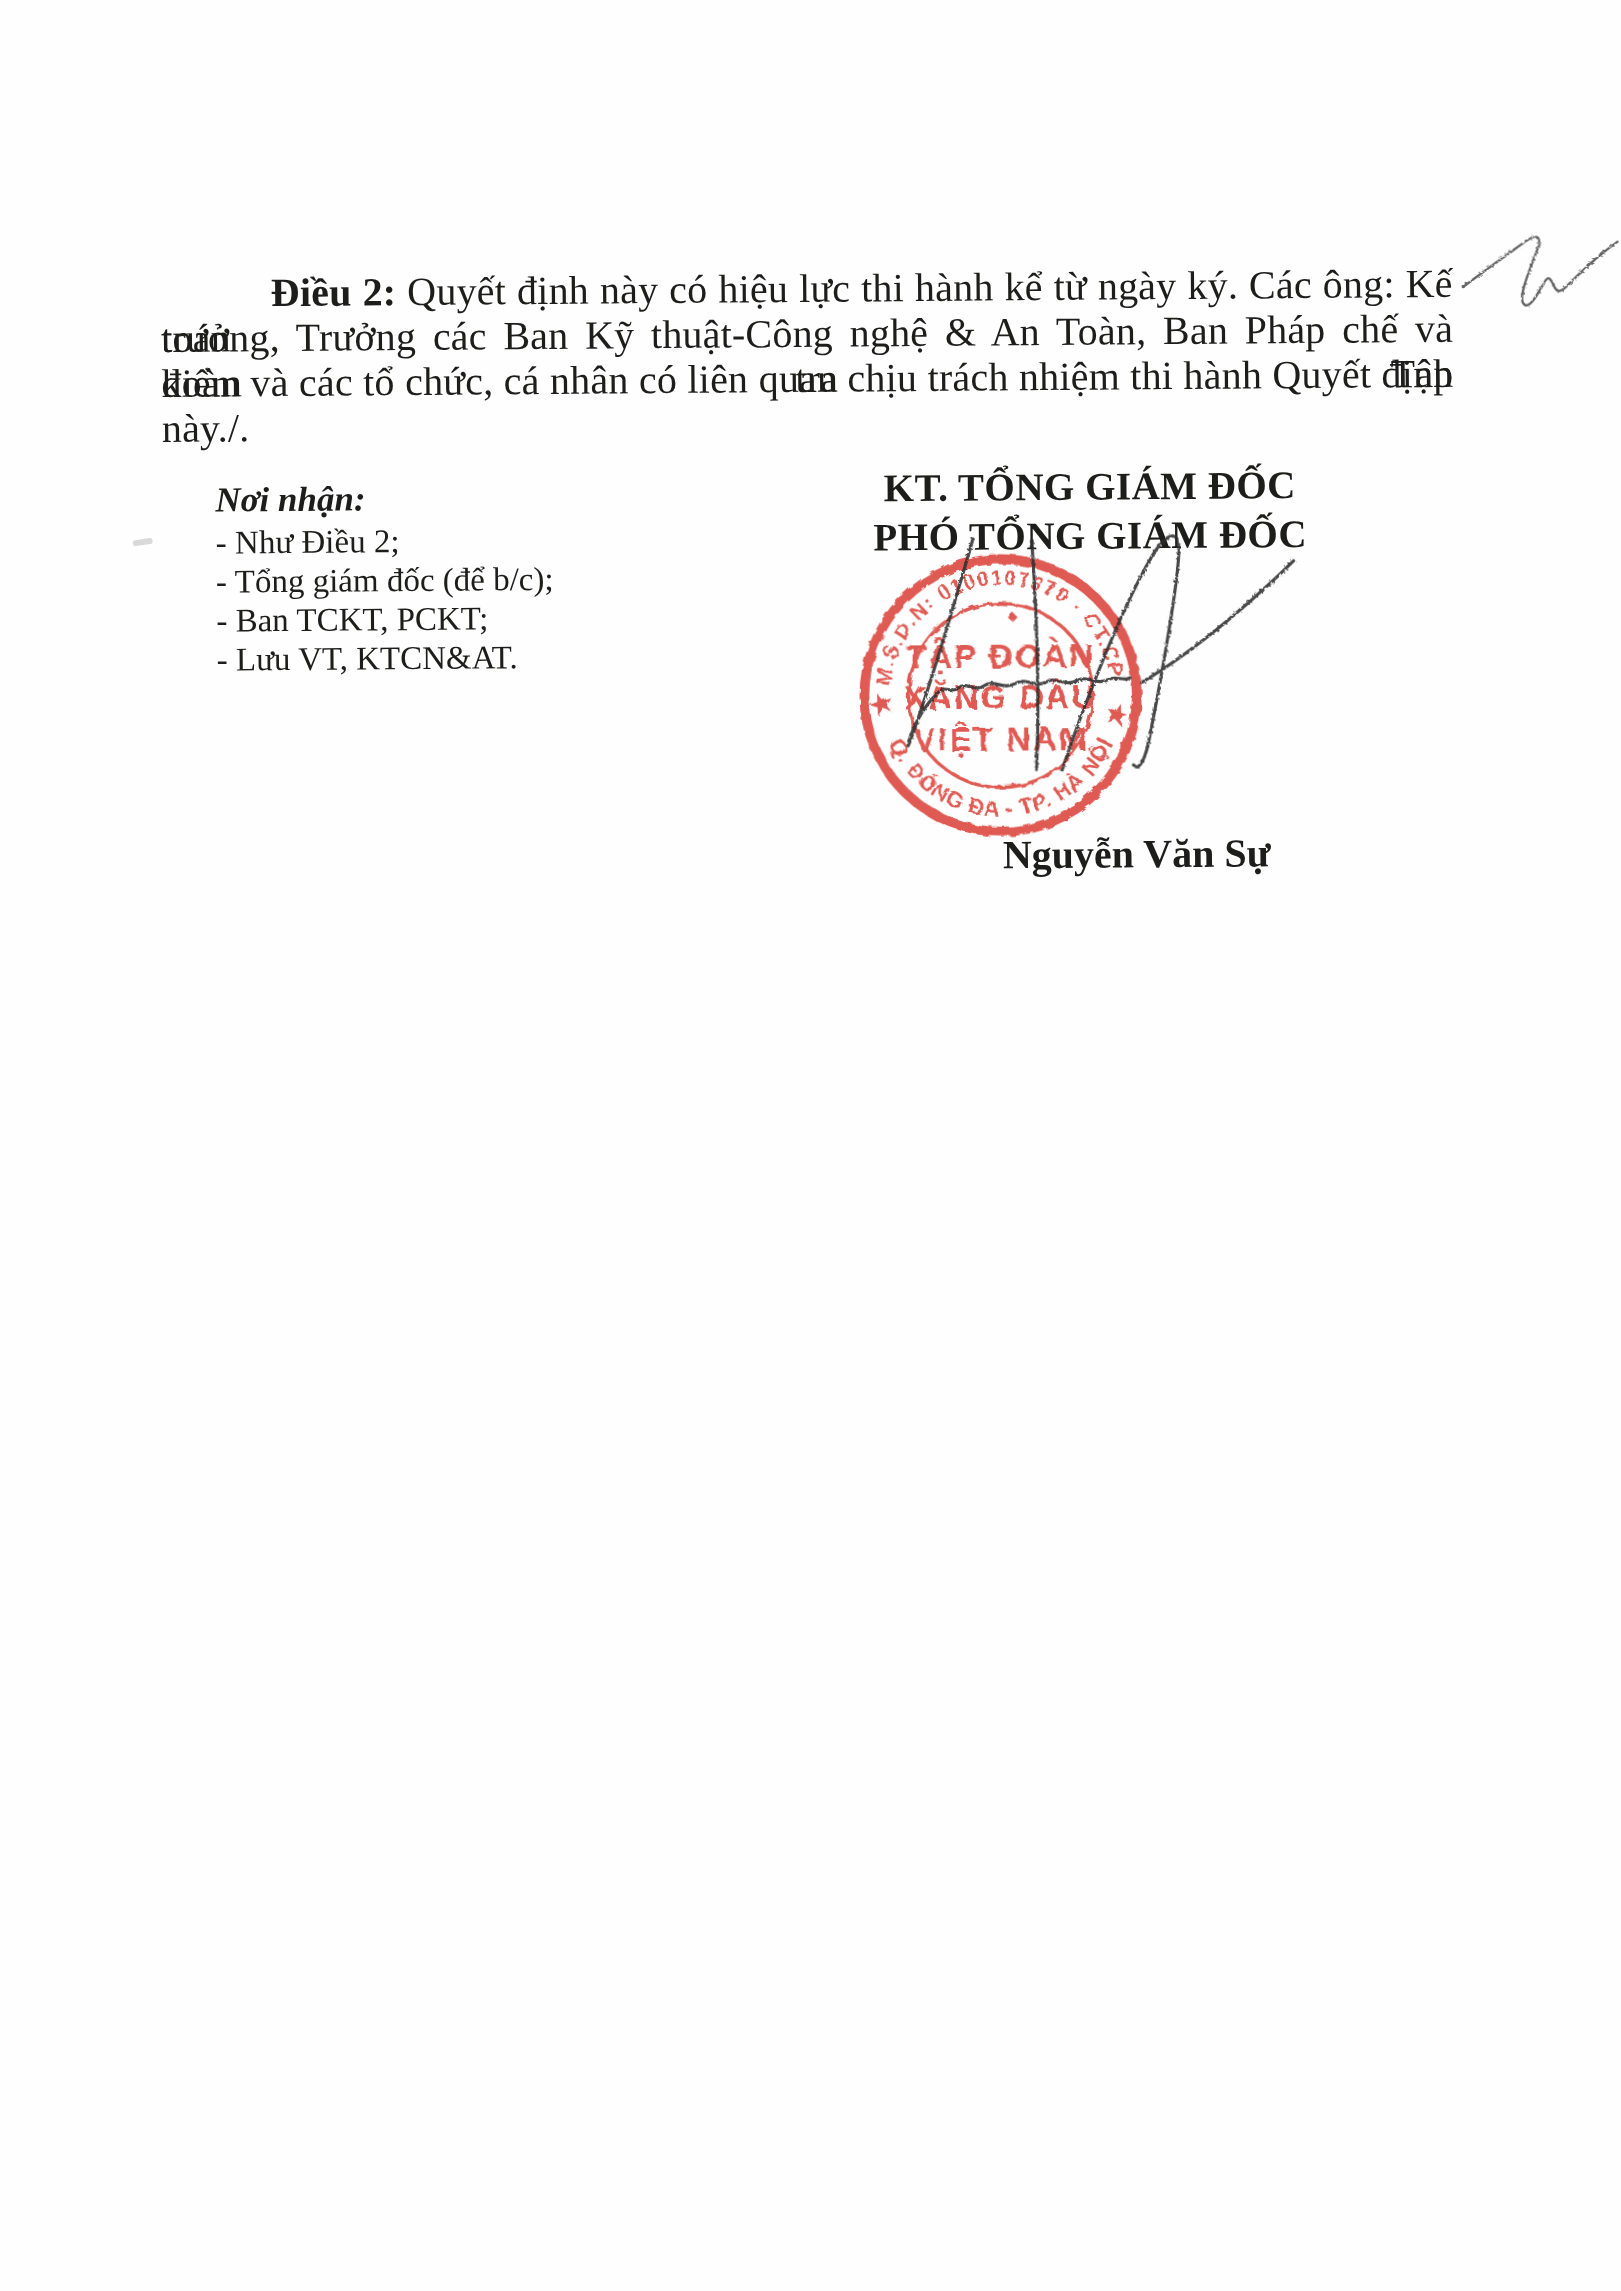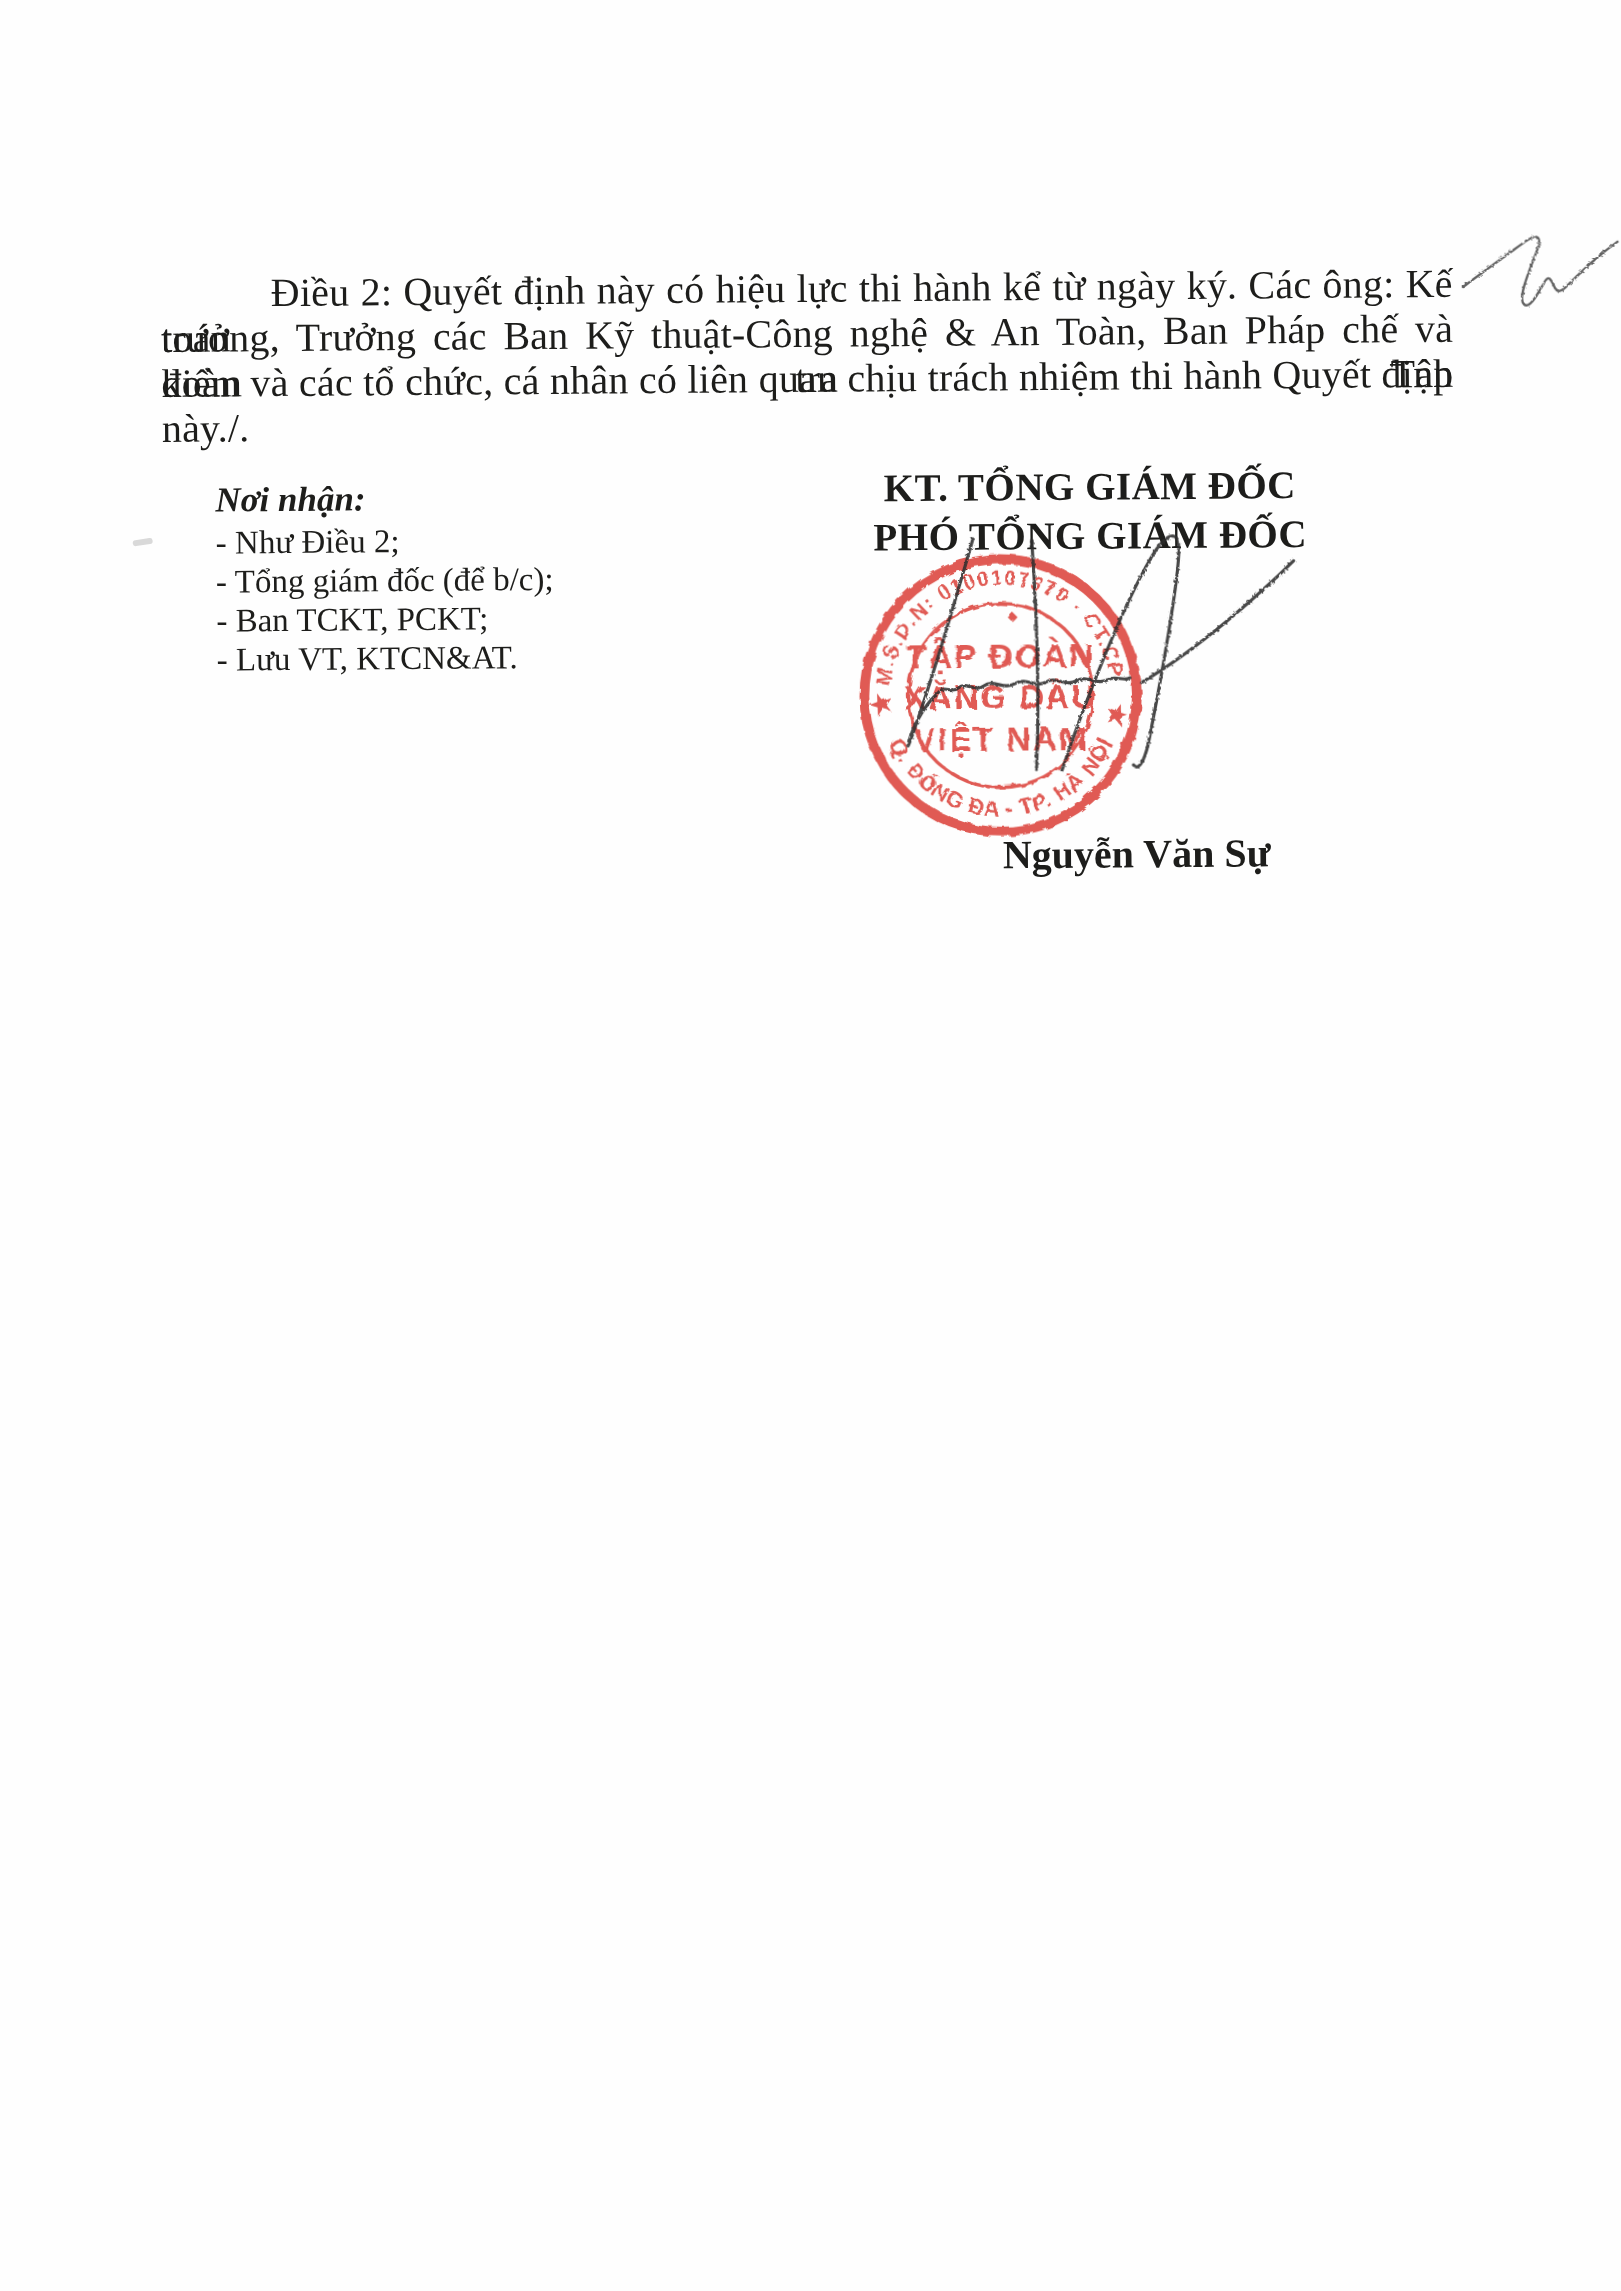--- a/index.html
+++ b/index.html
@@ -29,21 +29,21 @@
     font-size: 40px; line-height: 45px;
     color: #1d1d1b;
     letter-spacing: 0.2px;
   }
   .pline {
     height: 45px;
     text-align: justify;
   }
   .pline::after { content: ""; display: inline-block; width: 100%; height: 0; }
   .pline.indent { text-indent: 110px; }
-  .pline b { font-weight: normal; }
+  .pline b { font-weight: bold; }
 
   
   .recipients {
     position: absolute;
     left: 214px; top: 479px;
     font-size: 33px; line-height: 39px;
   }
   .recipients .heading {
     font-size: 35px; font-weight: bold; font-style: italic;
     line-height: 43px; margin-bottom: 2px;

